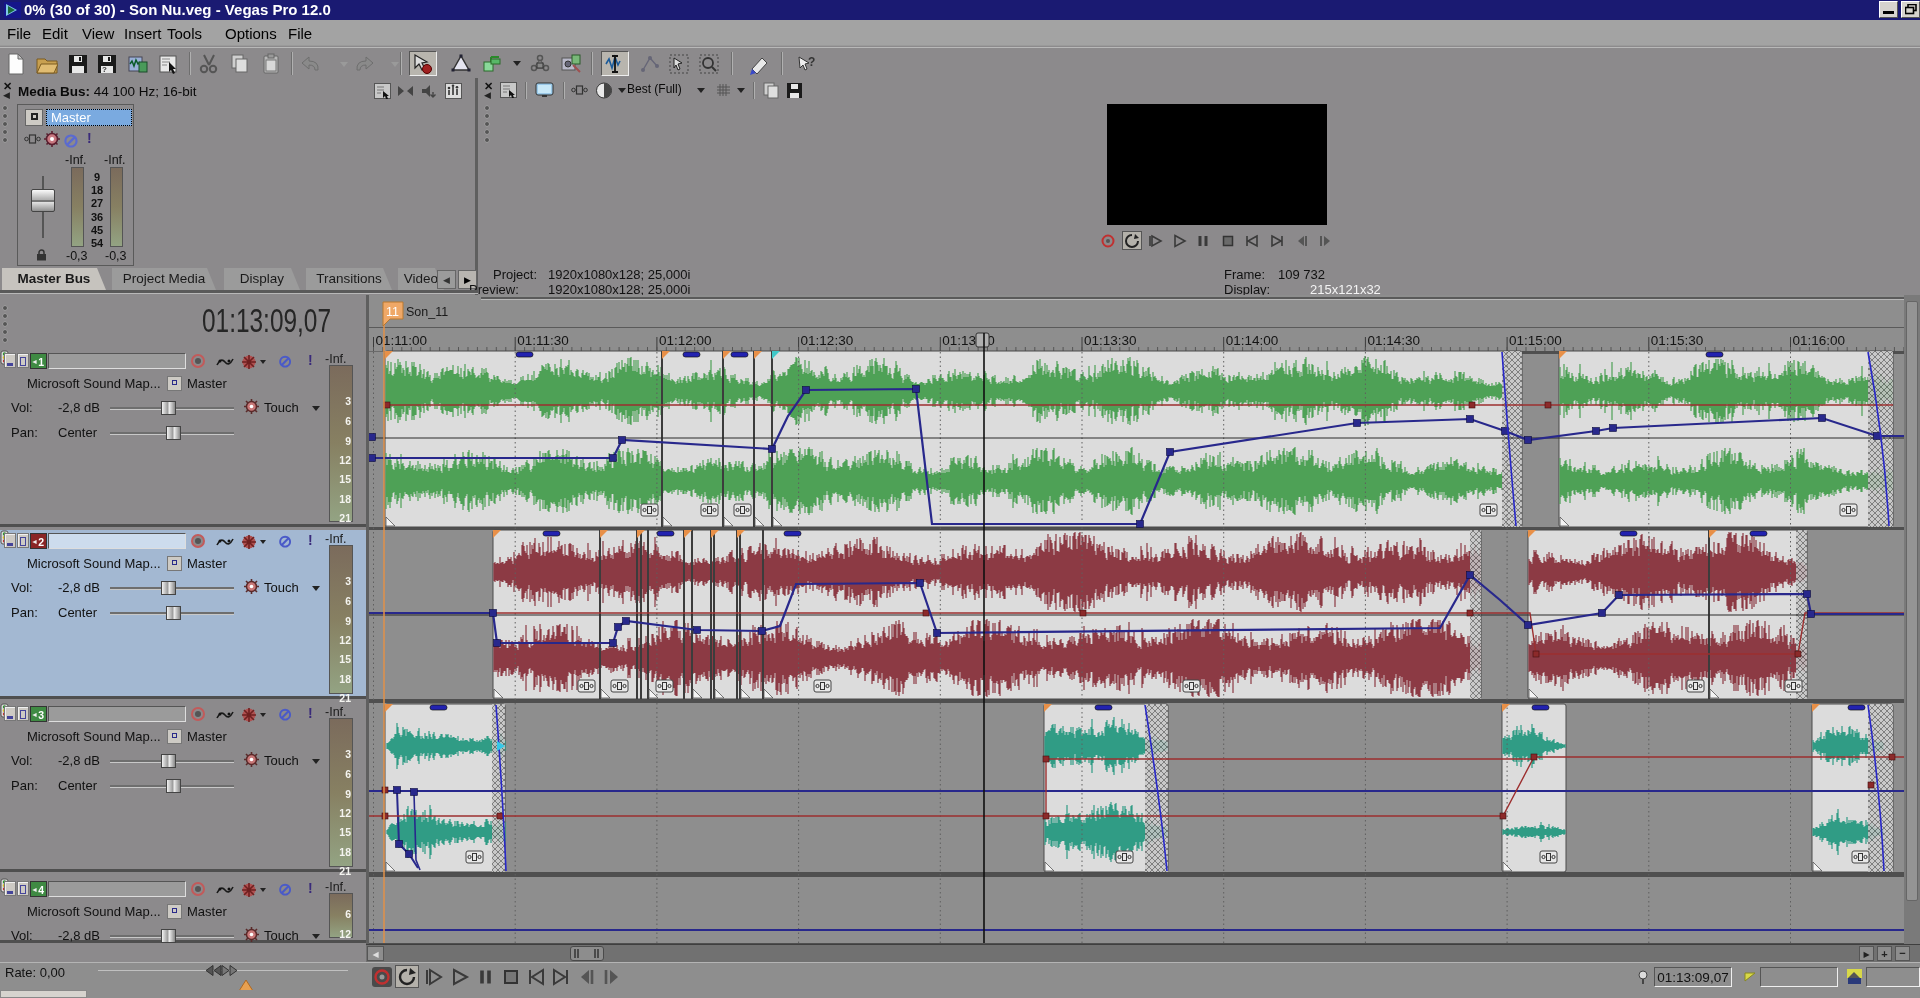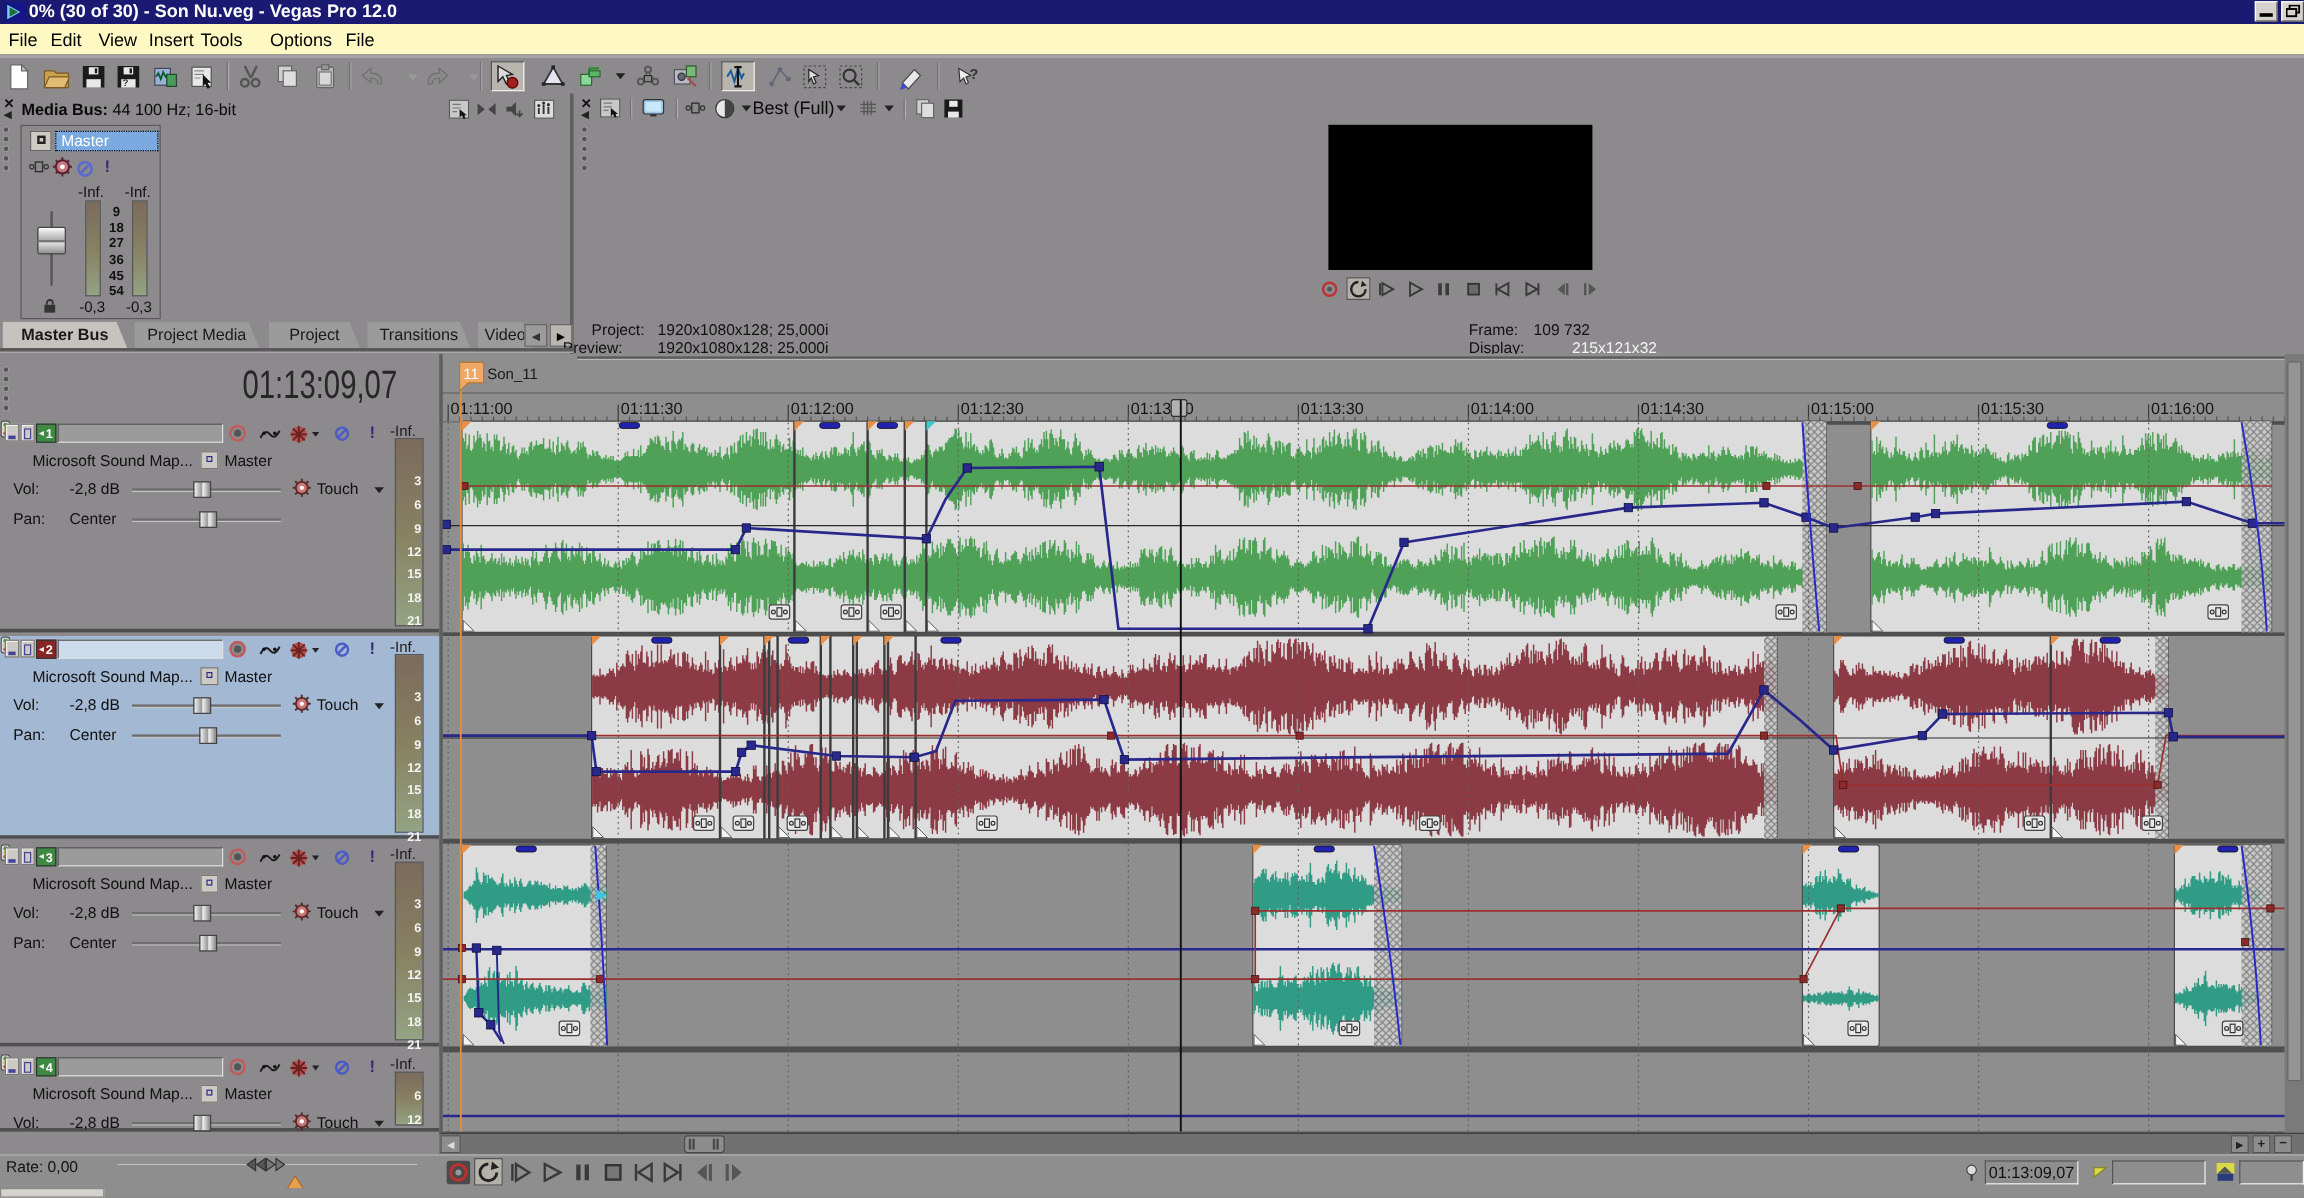--- a/index.html
+++ b/index.html
@@ -1,20 +1,20 @@
 <!DOCTYPE html>
 <html><head><meta charset="utf-8"><style>
 *{margin:0;padding:0;box-sizing:border-box}
 body{width:1920px;height:998px;overflow:hidden;background:#8c8a8c;font-family:"Liberation Sans",sans-serif;position:relative}
 .abs{position:absolute}
 .t13{position:absolute;font-size:13px;color:#111;white-space:nowrap}
 #title{position:absolute;left:0;top:0;width:1920px;height:20px;background:#1a1a72}
 #title .txt{position:absolute;left:24px;top:1px;color:#fff;font-weight:bold;font-size:15px}
 .wbtn{position:absolute;top:1px;width:19px;height:17px;background:#d6d3ce;border:1px solid #fff;border-right-color:#555;border-bottom-color:#555;color:#000;font-size:11px;text-align:center;line-height:15px;font-weight:bold}
-#menubar{position:absolute;left:0;top:20px;width:1920px;height:26px;background:#fef9c3;border-bottom:1px solid #9a9a9a}
+#menubar{position:absolute;left:0;top:20px;width:1920px;height:26px;background:#a3a3a3;border-bottom:1px solid #9a9a9a}
 .mi{position:absolute;top:5px;font-size:15px;color:#000}
 #toolbar{position:absolute;left:0;top:47px;width:1920px;height:31px;background:#8c8a8c;border-top:1px solid #b8b8b8}
 .tbi{position:absolute;top:5px;width:22px;height:22px}
 .tsep{position:absolute;top:4px;width:2px;height:23px;background:#6e6e6e;border-right:1px solid #b0b0b0}
 .tbox{position:absolute;top:3px;width:28px;height:25px;background:#b8b5ae;border:1px solid #555;border-bottom-color:#eee;border-right-color:#eee}
 .panel-x{position:absolute;font-size:11px;color:#111;font-weight:bold}
 .hdr13{position:absolute;font-size:13.5px;color:#0a0a0a}
 .grip{position:absolute;width:5px;display:flex;flex-direction:column;gap:4px}
 .grip i{width:4px;height:4px;background:#555;border-radius:50%;box-shadow:0 0 0 0.5px #aaa}
 .th{position:absolute;left:0;width:366px;border-bottom:3px solid #4f4f4f}
@@ -251,21 +251,21 @@
   <svg class="abs" style="left:18px;top:144px" width="11" height="12">
         <rect x="1" y="5" width="9" height="6.5" fill="#333"></rect>
         <path d="M3,5 v-1.5 a2.5,2.5 0 0 1 5,0 V5" fill="none" stroke="#333" stroke-width="1.5"></path>
       </svg>
   <div class="abs" style="left:48px;top:144px;font-size:12.5px;color:#111">-0,3</div>
   <div class="abs" style="left:87px;top:144px;font-size:12.5px;color:#111">-0,3</div>
 </div>
 </div>
 <div class="tab" style="left:2px;width:104px;background:#c6c3be;font-weight:bold;">Master Bus</div>
 <div class="tab" style="left:112px;width:104px;">Project Media</div>
-<div class="tab" style="left:224px;width:76px;">Project</div>
+<div class="tab" style="left:224px;width:76px;">Display</div>
 <div class="tab" style="left:306px;width:86px;">Transitions</div>
 <div class="tab" style="left:398px;width:46px;">Video F</div>
 <div class="abs" style="left:437px;top:270px;width:19px;height:19px;background:#9b9b9b;border:1px solid #666;text-align:center;font-size:9px;line-height:18px;color:#333">◀</div>
 <div class="abs" style="left:458px;top:270px;width:19px;height:19px;background:#b8b5b0;border:1px solid #666;text-align:center;font-size:9px;line-height:18px">▶</div>
 <div class="abs" style="left:481px;top:78px;width:1439px;height:222px;background:#8c8a8c">
 <span class="panel-x" style="left:3px;top:2px">✕</span>
 <span class="abs" style="left:3px;top:12px;font-size:9px;color:#222">◀</span>
 <div class="grip" style="left:4px;top:28px">
       <i></i>
       <i></i>
@@ -288,21 +288,21 @@
 <svg class="abs" style="left:90px;top:6px" width="17" height="13">
       <circle cx="2.5" cy="6" r="1.8" fill="none" stroke="#333"></circle>
       <circle cx="14.5" cy="6" r="1.8" fill="none" stroke="#333"></circle>
       <rect x="5.5" y="2" width="6" height="8" fill="none" stroke="#333" stroke-width="1.2"></rect>
     </svg>
 <svg class="abs" style="left:114px;top:4px" width="18" height="17">
       <circle cx="9" cy="8.5" r="7.5" fill="#e8e8e8" stroke="#333"></circle>
       <path d="M9,1 a7.5,7.5 0 0 1 0,15 z" fill="#444"></path>
     </svg>
 <div class="drop" style="left:137px;top:10px;position:absolute"></div>
-<span class="abs" style="left:146px;top:4px;font-size:15px;color:#0a0a0a">Best (Full)</span>
+<span class="abs" style="left:146px;top:4px;font-size:12px;color:#0a0a0a">Best (Full)</span>
 <div class="drop" style="left:216px;top:10px;position:absolute"></div>
 <svg class="abs" style="left:234px;top:4px" width="17" height="16">
       <path d="M2,5 h13 M2,8 h13 M2,11 h13 M5,2 v12 M8,2 v12 M11,2 v12" stroke="#555"></path>
     </svg>
 <div class="drop" style="left:256px;top:10px;position:absolute"></div>
 <div class="abs" style="left:272px;top:4px;width:2px;height:17px;background:#6e6e6e;border-right:1px solid #b0b0b0"></div>
 <svg class="abs" style="left:281px;top:4px" width="18" height="17">
       <rect x="2" y="1" width="10" height="12" fill="#cfcfcf" stroke="#666"></rect>
       <rect x="6" y="4" width="10" height="12" fill="#dedede" stroke="#666"></rect>
     </svg>

